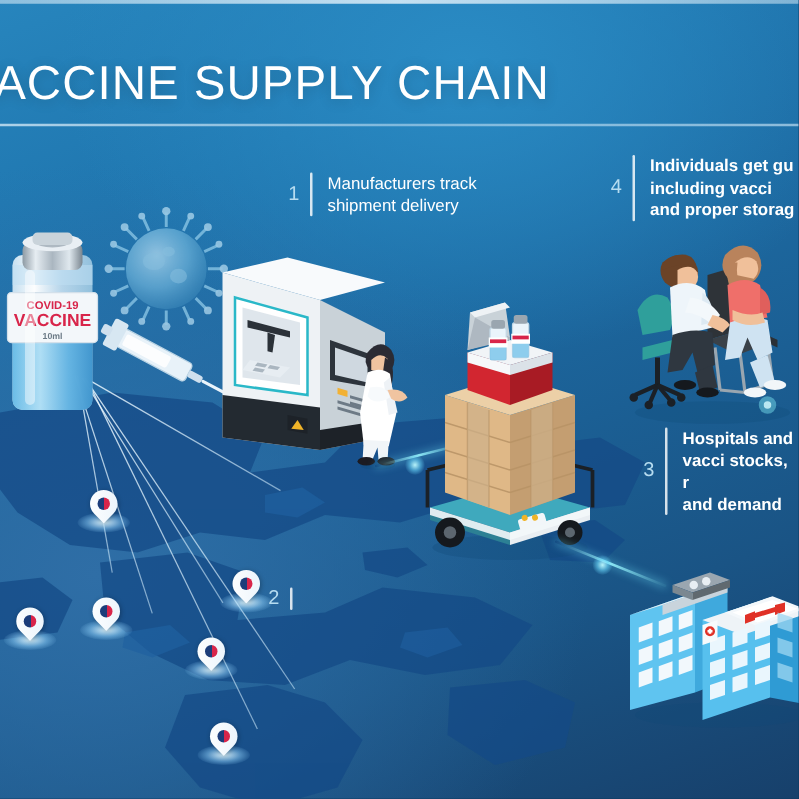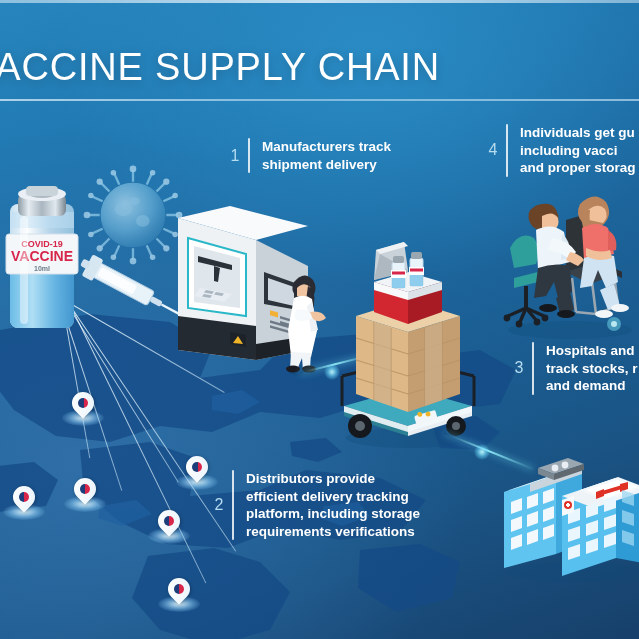--- a/index.html
+++ b/index.html
@@ -32,21 +32,21 @@
 
   
   .callout{position:absolute;display:flex;align-items:center;gap:0;}
   .callout .num{
     width:26px;text-align:center;color:#b6dcf0;font-size:16px;font-weight:400;
     flex:0 0 26px;
   }
   .callout .bar{width:2px;align-self:stretch;background:rgba(255,255,255,.82);margin-right:12px;
     border-radius:1px;}
   .callout .txt{color:#ffffff;font-size:13.5px;line-height:17.5px;font-weight:700;white-space:pre-line;}
-  .callout.light .txt{font-weight:700;}
+  .callout.light .txt{font-weight:400;}
 
   #c1{left:222px;top:138px;}
   #c2{left:206px;top:470px;}
   #c3{left:506px;top:342px;}
   #c4{left:480px;top:124px;}
 
   
   .beam{position:absolute;height:2px;transform-origin:0 50%;
     background:linear-gradient(90deg,rgba(120,240,255,0),rgba(150,245,255,.9),rgba(120,240,255,.15));
     box-shadow:0 0 7px rgba(120,235,255,.8);border-radius:2px;}
@@ -501,31 +501,27 @@
   <div class="callout light" id="c1">
     <div class="num">1</div>
     <div class="bar"></div>
     <div class="txt">Manufacturers track
 shipment delivery</div>
   </div>
 
   <div class="callout" id="c2">
     <div class="num">2</div>
     <div class="bar"></div>
-    <div class="txt">Distributors provide
-efficient delivery tracking
-platform, including storage
-requirements verifications</div>
   </div>
 
   <div class="callout" id="c3">
     <div class="num">3</div>
     <div class="bar"></div>
     <div class="txt">Hospitals and
-track stocks, r
+vacci stocks, r
 and demand</div>
   </div>
 
   <div class="callout" id="c4">
     <div class="num">4</div>
     <div class="bar"></div>
     <div class="txt">Individuals get gu
 including vacci
 and proper storag</div>
   </div>

